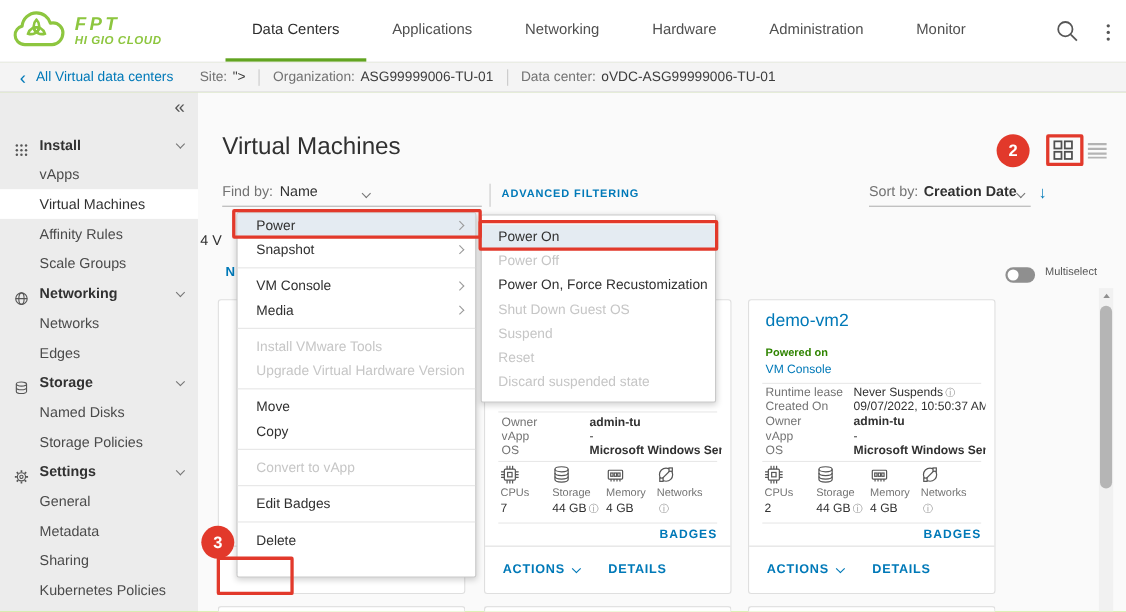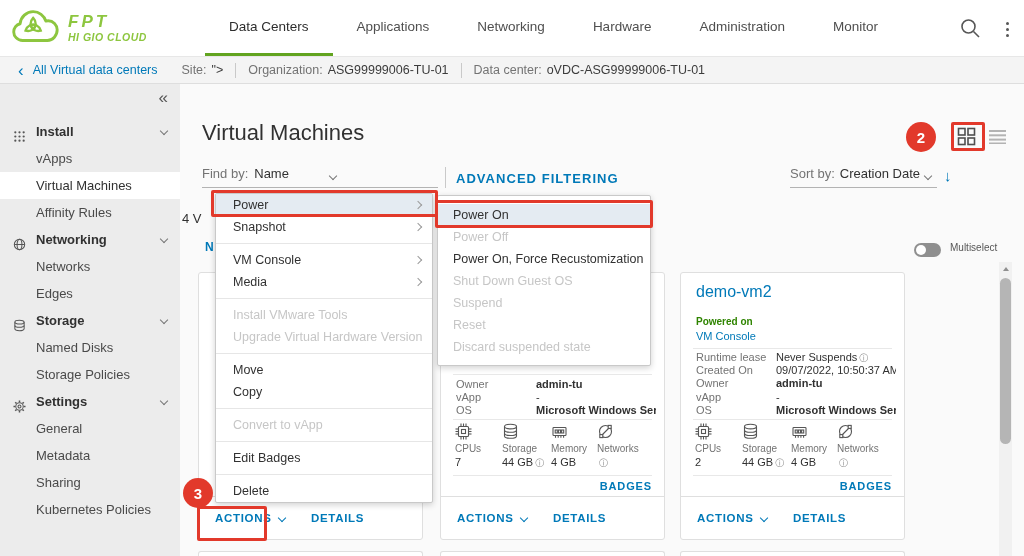--- a/index.html
+++ b/index.html
@@ -45,24 +45,24 @@
   #new-btn { position:absolute; left:205px; top:240px; font-size:12px; font-weight:bold; color:#0079b8; letter-spacing:.08em; z-index:1; cursor:pointer; }
 
   .chev { display:inline-block; width:6px; height:6px; border-right:1.5px solid #767676; border-bottom:1.5px solid #767676; transform:rotate(45deg); }
   .chev.right { transform:rotate(-45deg); }
 
   #find-by { position:absolute; left:202px; top:166px; width:236px; height:22px; border-bottom:1px solid #b3b3b3; font-size:13px; z-index:1; cursor:pointer; }
   #find-by .lb { color:#737373; }
   #find-by .val { color:#313131; margin-left:6px; }
   #find-by .chev { position:absolute; left:128px; top:7px; }
   #filter-sep { position:absolute; left:445px; top:167px; width:1px; height:21px; background:#c9c9c9; z-index:1; }
-  #adv-filter { position:absolute; left:456px; top:171px; font-size:13px; font-weight:bold; color:#0079b8; letter-spacing:.08em; z-index:1; cursor:pointer; }
+  #adv-filter { position:absolute; left:456px; top:171px; font-size:10px; font-weight:bold; color:#0079b8; letter-spacing:.08em; z-index:1; cursor:pointer; }
   #sort-by { position:absolute; left:790px; top:166px; width:147px; height:22px; border-bottom:1px solid #b3b3b3; font-size:13px; z-index:1; cursor:pointer; }
   #sort-by .lb { color:#737373; }
-  #sort-by .val { color:#313131; margin-left:5px; }
+  #sort-by .val { color:#313131; margin-left:5px;font-weight:bold; }
   #sort-by .chev { position:absolute; right:6px; top:7px; }
   #sort-dir { position:absolute; left:944px; top:167px; font-size:15px; font-weight:bold; color:#0079b8; z-index:1; cursor:pointer; }
 
   #grid-view { position:absolute; left:957px; top:127px; width:19px; height:19px; cursor:pointer; z-index:1; }
   #list-view { position:absolute; left:988px; top:129px; width:19px; height:15px; cursor:pointer; z-index:1; }
 
   #multiselect { position:absolute; left:914px; top:243px; width:27px; height:14px; border-radius:8px; background:#8f8f8f; cursor:pointer; z-index:1; }
   #multiselect .knob { position:absolute; left:2px; top:2px; width:10px; height:10px; border-radius:50%; background:#fff; }
   #multiselect-label { position:absolute; left:950px; top:242px; font-size:10px; color:#565656; z-index:1; }
 
@@ -85,21 +85,21 @@
   .stat-ic { width:18px; height:18px; }
   .stat-lb { font-size:10px; color:#737373; margin-top:2px; white-space:nowrap; }
   .stat-val { font-size:11px; color:#313131; margin-top:2px; white-space:nowrap; }
   .badges { position:absolute; right:12px; top:207px; font-size:11px; font-weight:bold; color:#0079b8; letter-spacing:.08em; cursor:pointer; }
   .card-footer { position:absolute; left:0; right:0; bottom:0; height:43px; border-top:1px solid #dfdfdf; }
   .cf-actions { position:absolute; left:16px; top:15px; font-size:11.5px; font-weight:bold; color:#0079b8; letter-spacing:.06em; cursor:pointer; }
   .cf-actions .chev { border-color:#0079b8; margin-left:7px; margin-bottom:1px; }
   .cf-details { position:absolute; left:112px; top:15px; font-size:11.5px; font-weight:bold; color:#0079b8; letter-spacing:.06em; cursor:pointer; }
 
   
-  #menu { position:absolute; left:215px; top:193px; width:218px; background:#fff; border:1px solid #c9c9c9; border-radius:2px; box-shadow:0 2px 6px rgba(0,0,0,.18); z-index:10; padding-bottom:0; }
+  #menu { position:absolute; left:215px; top:193px; width:218px; background:#fff; border:1px solid #c9c9c9; border-radius:2px; box-shadow:0 2px 6px rgba(0,0,0,.18); z-index:10; padding-bottom:22px; }
   #submenu { position:absolute; left:437px; top:195px; width:214px; background:#fff; border:1px solid #c9c9c9; border-radius:2px; box-shadow:0 2px 6px rgba(0,0,0,.18); z-index:11; padding:8px 0 7px; }
   .menu-item { position:relative; height:22px; line-height:22px; padding:0 24px 0 17px; font-size:12.5px; color:#313131; white-space:nowrap; overflow:hidden; cursor:pointer; }
   #submenu .menu-item { padding-left:15px; }
   .menu-item.disabled { color:#c6c6c6; cursor:default; }
   .menu-item.hl { background:#e4ebf2; }
   .menu-item .marrow { position:absolute; right:11px; top:8px; border-color:#9a9a9a; }
   .menu-divider { height:1px; background:#e6e6e6; margin:5px 0; }
 
   
   #scrollbar { position:absolute; left:999px; top:262px; width:13px; height:294px; background:#f1f1f1; z-index:6; }
@@ -185,20 +185,21 @@
               <circle cx="2.5" cy="7" r="1.2"></circle>
               <circle cx="7" cy="7" r="1.2"></circle>
               <circle cx="11.5" cy="7" r="1.2"></circle>
               <circle cx="2.5" cy="11.5" r="1.2"></circle>
               <circle cx="7" cy="11.5" r="1.2"></circle>
               <circle cx="11.5" cy="11.5" r="1.2"></circle>
             </svg></span><span class="chev side-chev"></span><span>Install</span></div>
         <div class="side-item"><span>vApps</span></div>
         <div class="side-item selected"><span>Virtual Machines</span></div>
         <div class="side-item"><span>Affinity Rules</span></div>
+        <div class="side-item"><span>Scale Groups</span></div>
         <div class="side-item section"><span class="side-ic"><svg width="13" height="13" viewBox="0 0 14 14" fill="none" stroke="#565656" stroke-width="1.1">
               <circle cx="7" cy="7" r="5.6"></circle>
               <ellipse cx="7" cy="7" rx="2.6" ry="5.6"></ellipse>
               <line x1="1.4" y1="7" x2="12.6" y2="7"></line>
             </svg></span><span class="chev side-chev"></span><span>Networking</span></div>
         <div class="side-item"><span>Networks</span></div>
         <div class="side-item"><span>Edges</span></div>
         <div class="side-item section"><span class="side-ic"><svg width="13" height="13" viewBox="0 0 14 14" fill="none" stroke="#565656" stroke-width="1.1">
               <ellipse cx="7" cy="3.4" rx="5" ry="2"></ellipse>
               <path d="M2,3.4 V10.6 A5,2 0 0 0 12,10.6 V3.4"></path>

